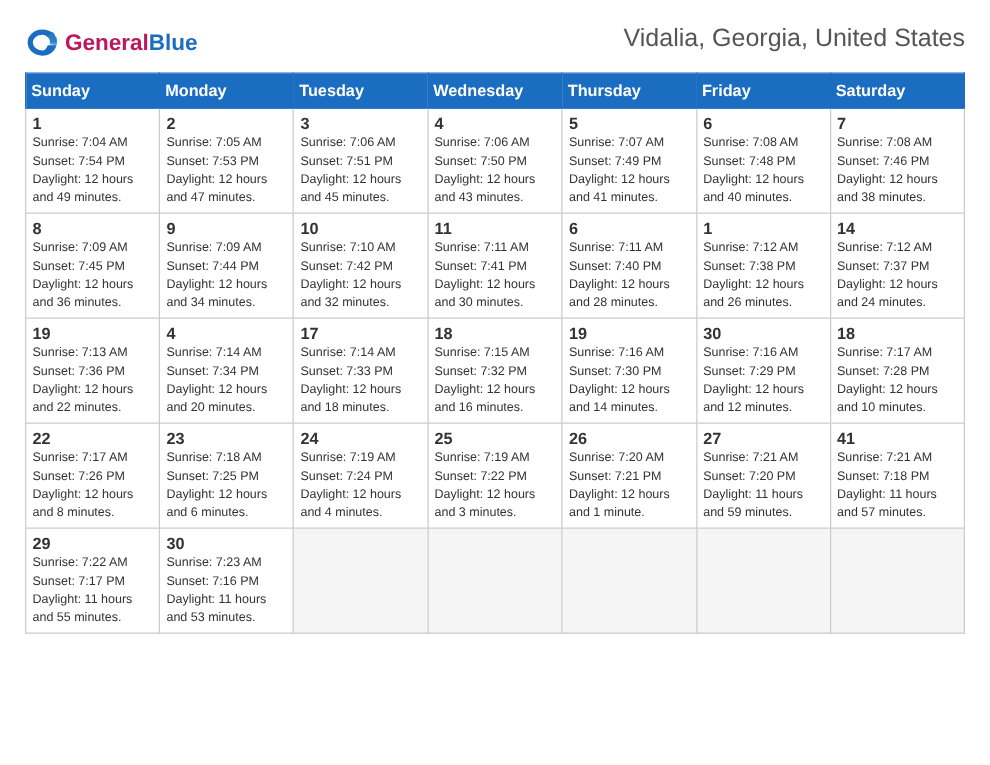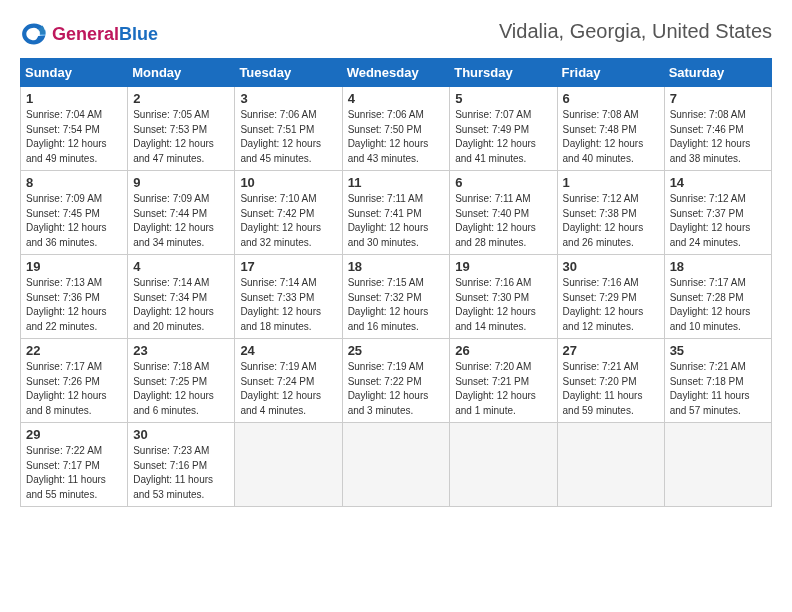--- a/index.html
+++ b/index.html
@@ -211,21 +211,21 @@
         </td>
         <td>
           <span class="day-num">26</span>
           <div class="day-info">Sunrise: 7:20 AM<br>Sunset: 7:21 PM<br>Daylight: 12 hours and 1 minute.</div>
         </td>
         <td>
           <span class="day-num">27</span>
           <div class="day-info">Sunrise: 7:21 AM<br>Sunset: 7:20 PM<br>Daylight: 11 hours and 59 minutes.</div>
         </td>
         <td>
-          <span class="day-num">35</span>
+          <span class="day-num">41</span>
           <div class="day-info">Sunrise: 7:21 AM<br>Sunset: 7:18 PM<br>Daylight: 11 hours and 57 minutes.</div>
         </td>
       </tr>
       <tr>
         <td>
           <span class="day-num">29</span>
           <div class="day-info">Sunrise: 7:22 AM<br>Sunset: 7:17 PM<br>Daylight: 11 hours and 55 minutes.</div>
         </td>
         <td>
           <span class="day-num">30</span>

